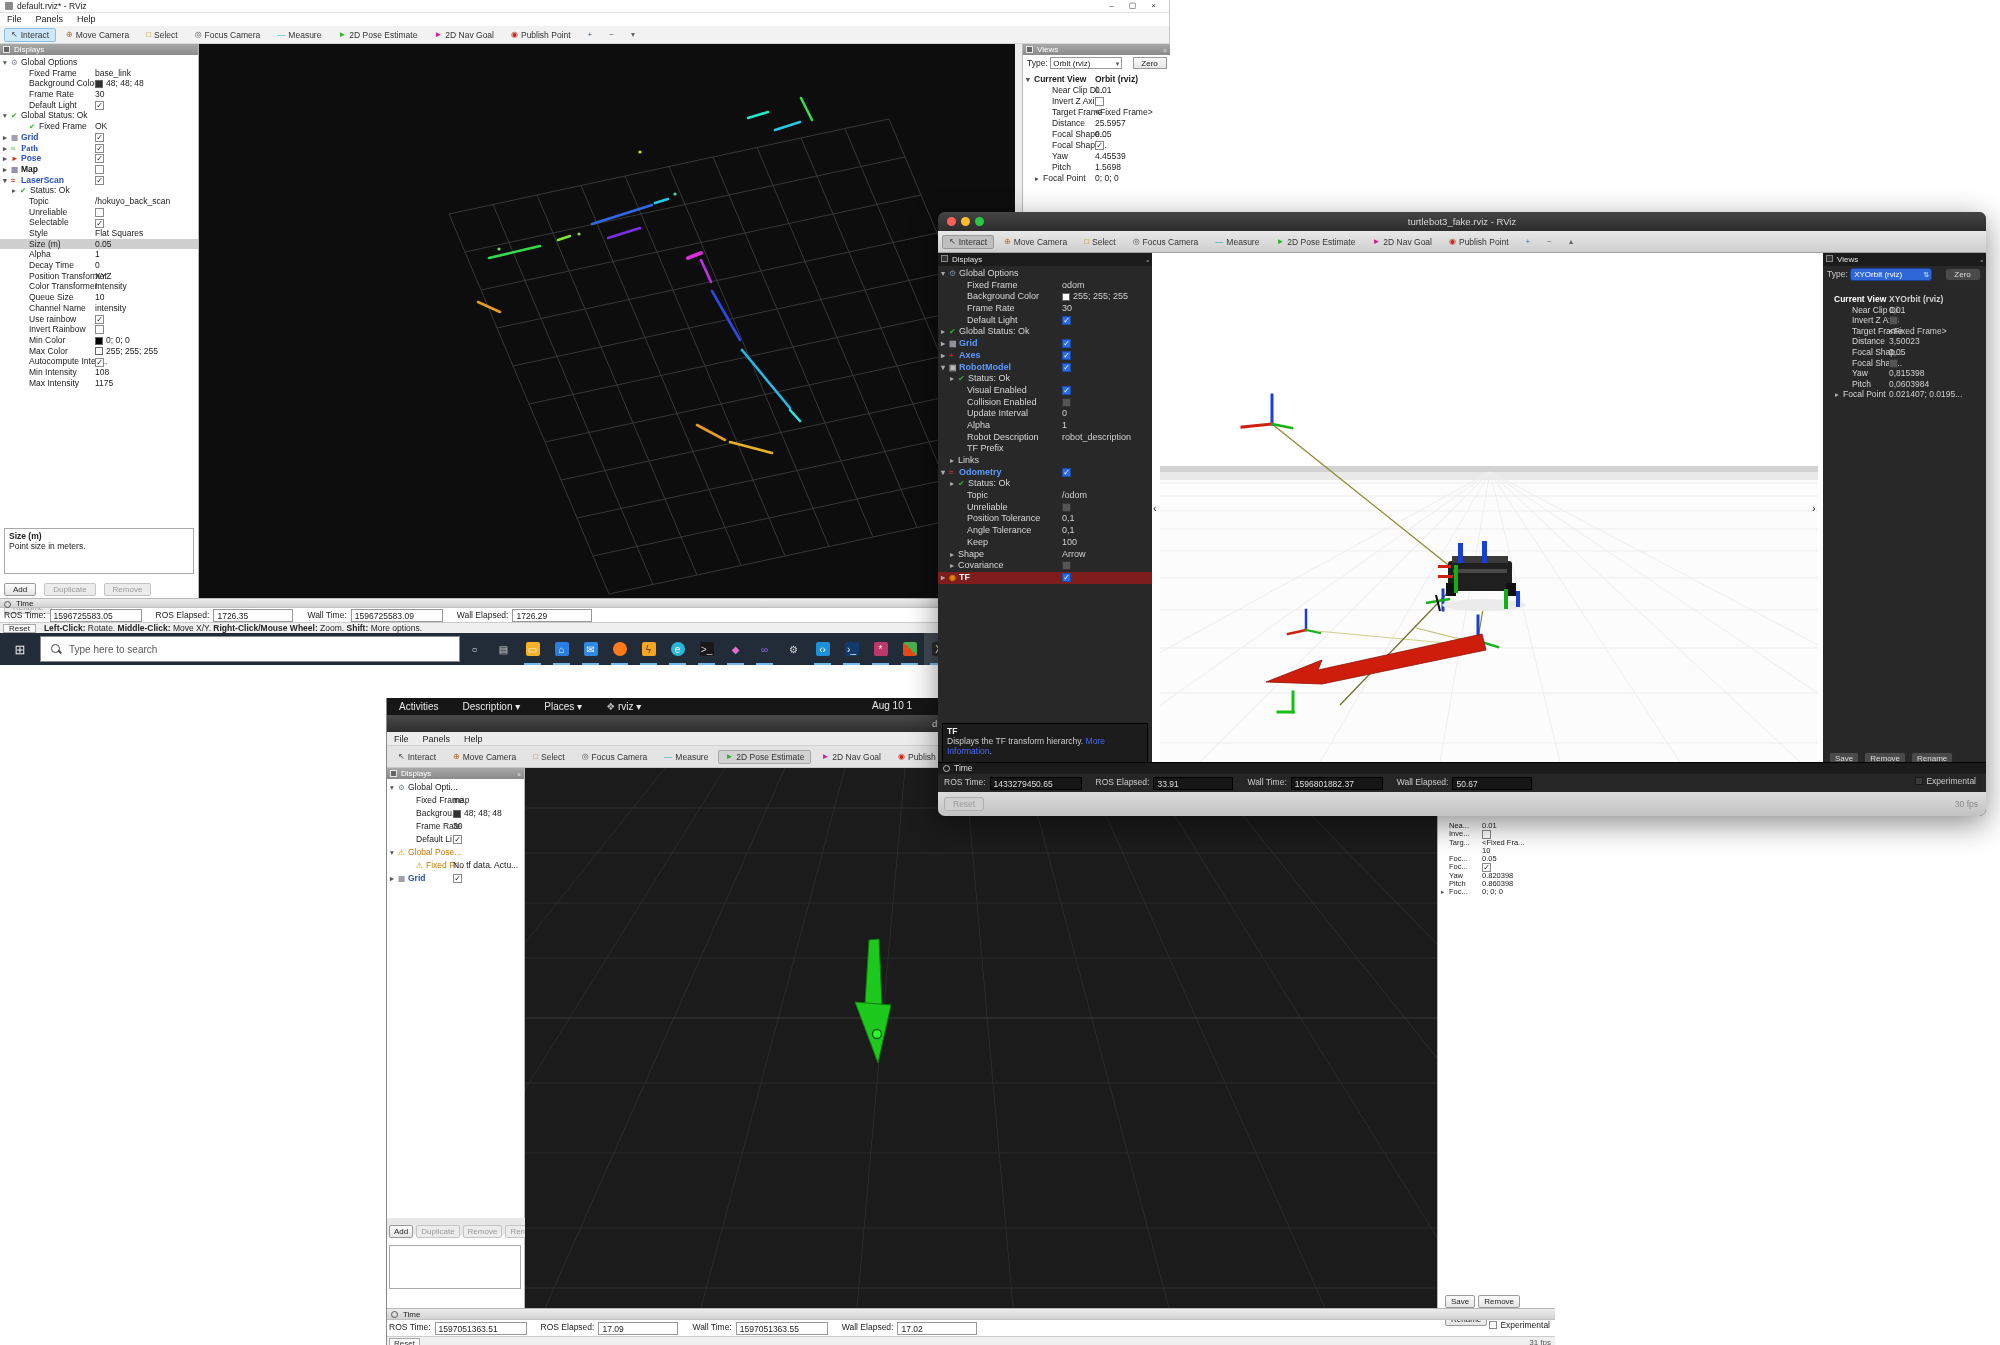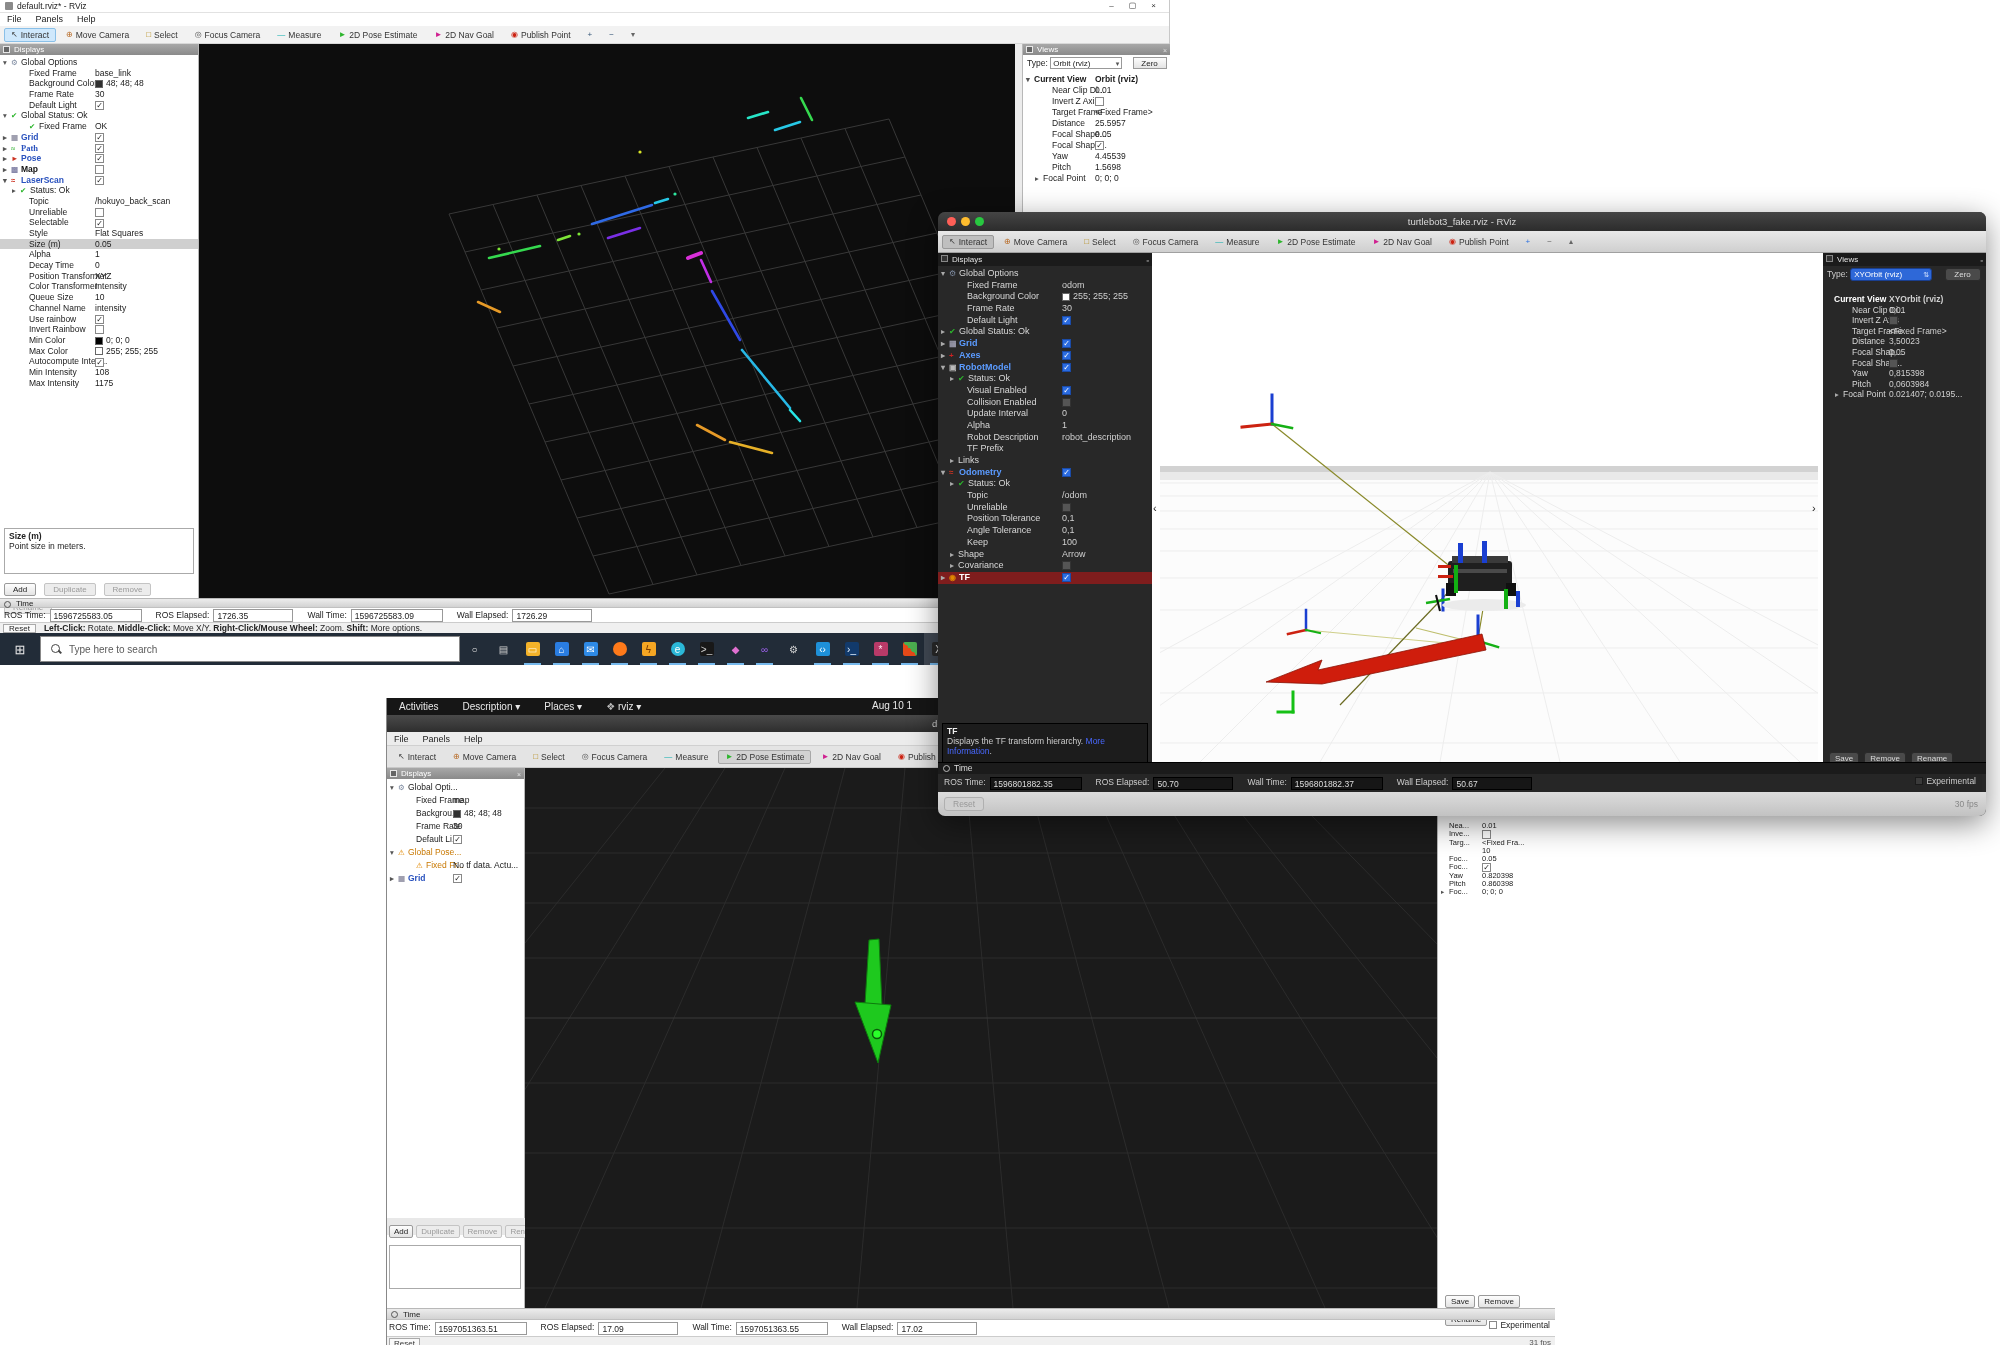--- a/index.html
+++ b/index.html
@@ -1039,23 +1039,23 @@
             <span class="tval"><span>0.021407; 0.0195...</span></span>
           </div>
         </div>
       <div id="mac-vbtns" class="dark-btn"><span class="pbtn">Save</span><span class="pbtn">Remove</span><span class="pbtn">Rename</span></div>
     </div>
 
     <div id="mac-timehdr"><span class="clock"></span><span>Time</span></div>
     <div id="mac-timerow" class="tfield darkf">
       <span style="display:flex;padding-left:2px">
           <span class="tfl">ROS Time:</span>
-          <span class="tfi w1">1596801882.35</span>
+          <span class="tfi w1">1433279450.65</span>
           <span class="tfl">ROS Elapsed:</span>
-          <span class="tfi w2">50.70</span>
+          <span class="tfi w2">33.91</span>
           <span class="tfl">Wall Time:</span>
           <span class="tfi w1">1596801882.37</span>
           <span class="tfl">Wall Elapsed:</span>
           <span class="tfi w2">50.67</span>
         </span>
       <span id="mac-exp">
           <span class="mini-cb d"></span>
           <span>Experimental</span>
         </span>
     </div>

